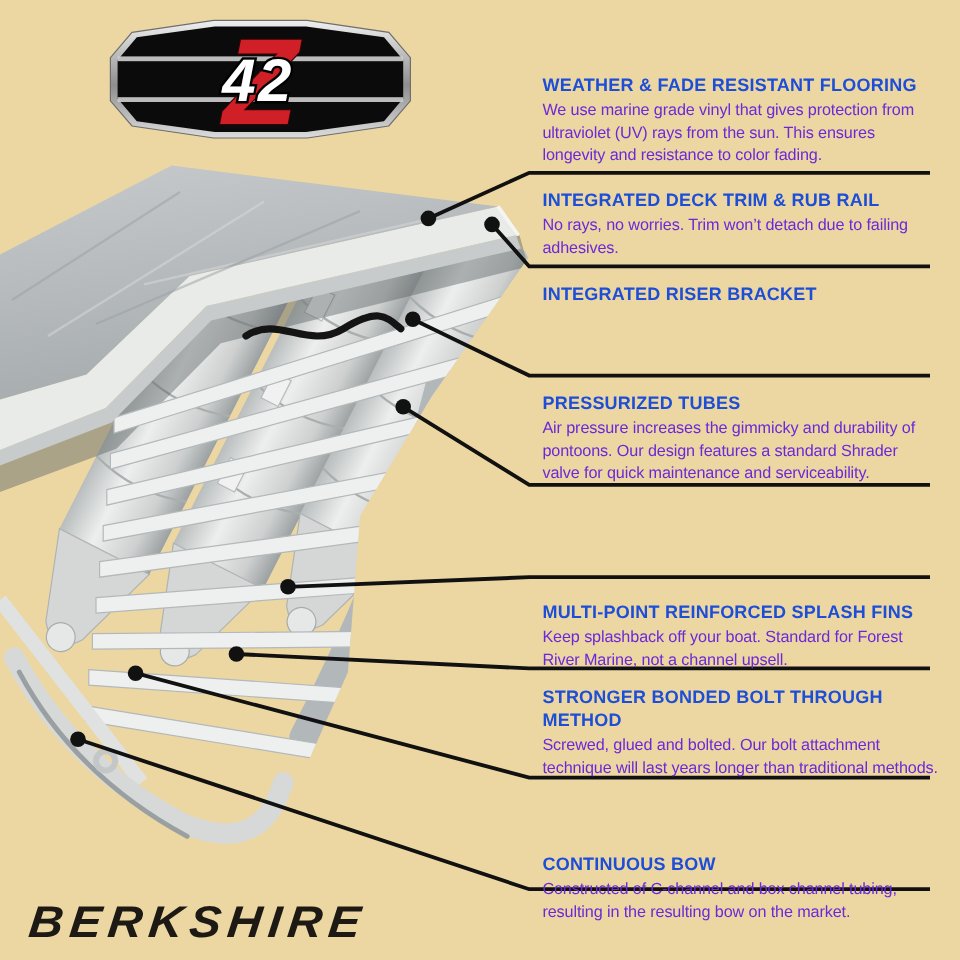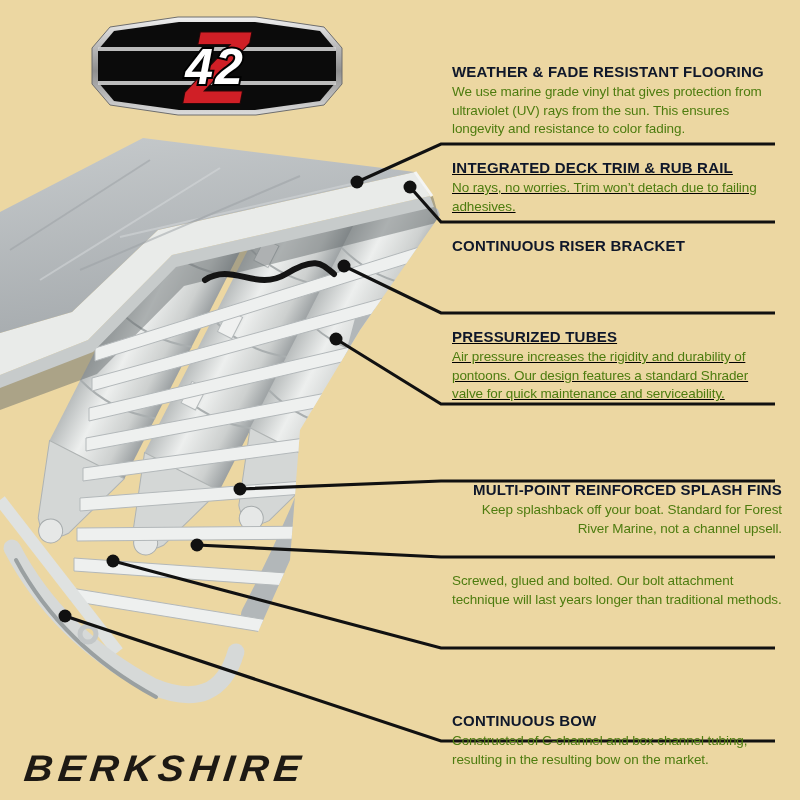--- a/index.html
+++ b/index.html
@@ -5,26 +5,26 @@
   html,body{margin:0;padding:0;}
   body{width:800px;height:800px;overflow:hidden;
        font-family:"Liberation Sans",sans-serif;}
   #stage{position:relative;width:800px;height:800px;background:#ecd7a2;}
 
   
   #art{position:absolute;left:0;top:0;width:800px;height:800px;}
 
   
   .callout{position:absolute;left:452px;width:330px;}
-  .callout .title{font-size:15px;font-weight:700;color:#0f172a;
+  .callout .title{font-size:15px;font-weight:700;color:#1d4ed8;
                   letter-spacing:.2px;line-height:19px;margin:0 0 2px 0;}
-  .callout .body{font-size:13.5px;color:#4d7c0f;line-height:18.5px;
+  .callout .body{font-size:13.5px;color:#6d28d9;line-height:18.5px;
                  letter-spacing:-.1px;margin:0;}
-  .c1{top:62px;}  .c2{top:158px;text-decoration:underline;} .c3{top:236px;} .c4{top:327px;text-decoration:underline;}
-  .c5{top:424px;} .c6{top:480px;text-align:right;} .c7{top:572px;} .c8{top:671px;margin-top:40px;}
+  .c1{top:62px;}  .c2{top:158px;} .c3{top:236px;} .c4{top:327px;}
+  .c5{top:424px;} .c6{top:501px;} .c7{top:572px;} .c8{top:671px;margin-top:40px;}
 
   
   #badge{position:absolute;left:86px;top:14px;width:262px;height:104px;}
 
   
   #wordmark{position:absolute;left:22px;top:748px;width:420px;
             font-size:37px;font-weight:700;font-style:italic;
             letter-spacing:5px;color:#1d1914;
             transform:scaleX(1.07) skewX(-6deg);transform-origin:left bottom;
             white-space:nowrap;}
@@ -166,31 +166,32 @@
 
   <div class="callout c1">
     <p class="title">WEATHER &amp; FADE RESISTANT FLOORING</p>
     <p class="body">We use marine grade vinyl that gives protection from ultraviolet (UV) rays from the sun. This ensures longevity and resistance to color fading.</p>
   </div>
   <div class="callout c2">
     <p class="title">INTEGRATED DECK TRIM &amp; RUB RAIL</p>
     <p class="body">No rays, no worries. Trim won’t detach due to failing adhesives.</p>
   </div>
   <div class="callout c3">
-    <p class="title">CONTINUOUS RISER BRACKET</p>
+    <p class="title">INTEGRATED RISER BRACKET</p>
   </div>
   <div class="callout c4">
     <p class="title">PRESSURIZED TUBES</p>
-    <p class="body">Air pressure increases the rigidity and durability of pontoons. Our design features a standard Shrader valve for quick maintenance and serviceability.</p>
+    <p class="body">Air pressure increases the gimmicky and durability of pontoons. Our design features a standard Shrader valve for quick maintenance and serviceability.</p>
   </div>
   <div class="callout c6">
     <p class="title">MULTI-POINT REINFORCED SPLASH FINS</p>
     <p class="body">Keep splashback off your boat. Standard for Forest River Marine, not a channel upsell.</p>
   </div>
   <div class="callout c7">
+    <p class="title">STRONGER BONDED BOLT THROUGH METHOD</p>
     <p class="body">Screwed, glued and bolted. Our bolt attachment technique will last years longer than traditional methods.</p>
   </div>
   <div class="callout c8">
     <p class="title">CONTINUOUS BOW</p>
     <p class="body">Constructed of C-channel and box channel tubing, resulting in the resulting bow on the market.</p>
   </div>
 
   <div id="wordmark">BERKSHIRE</div>
 
 </div>

